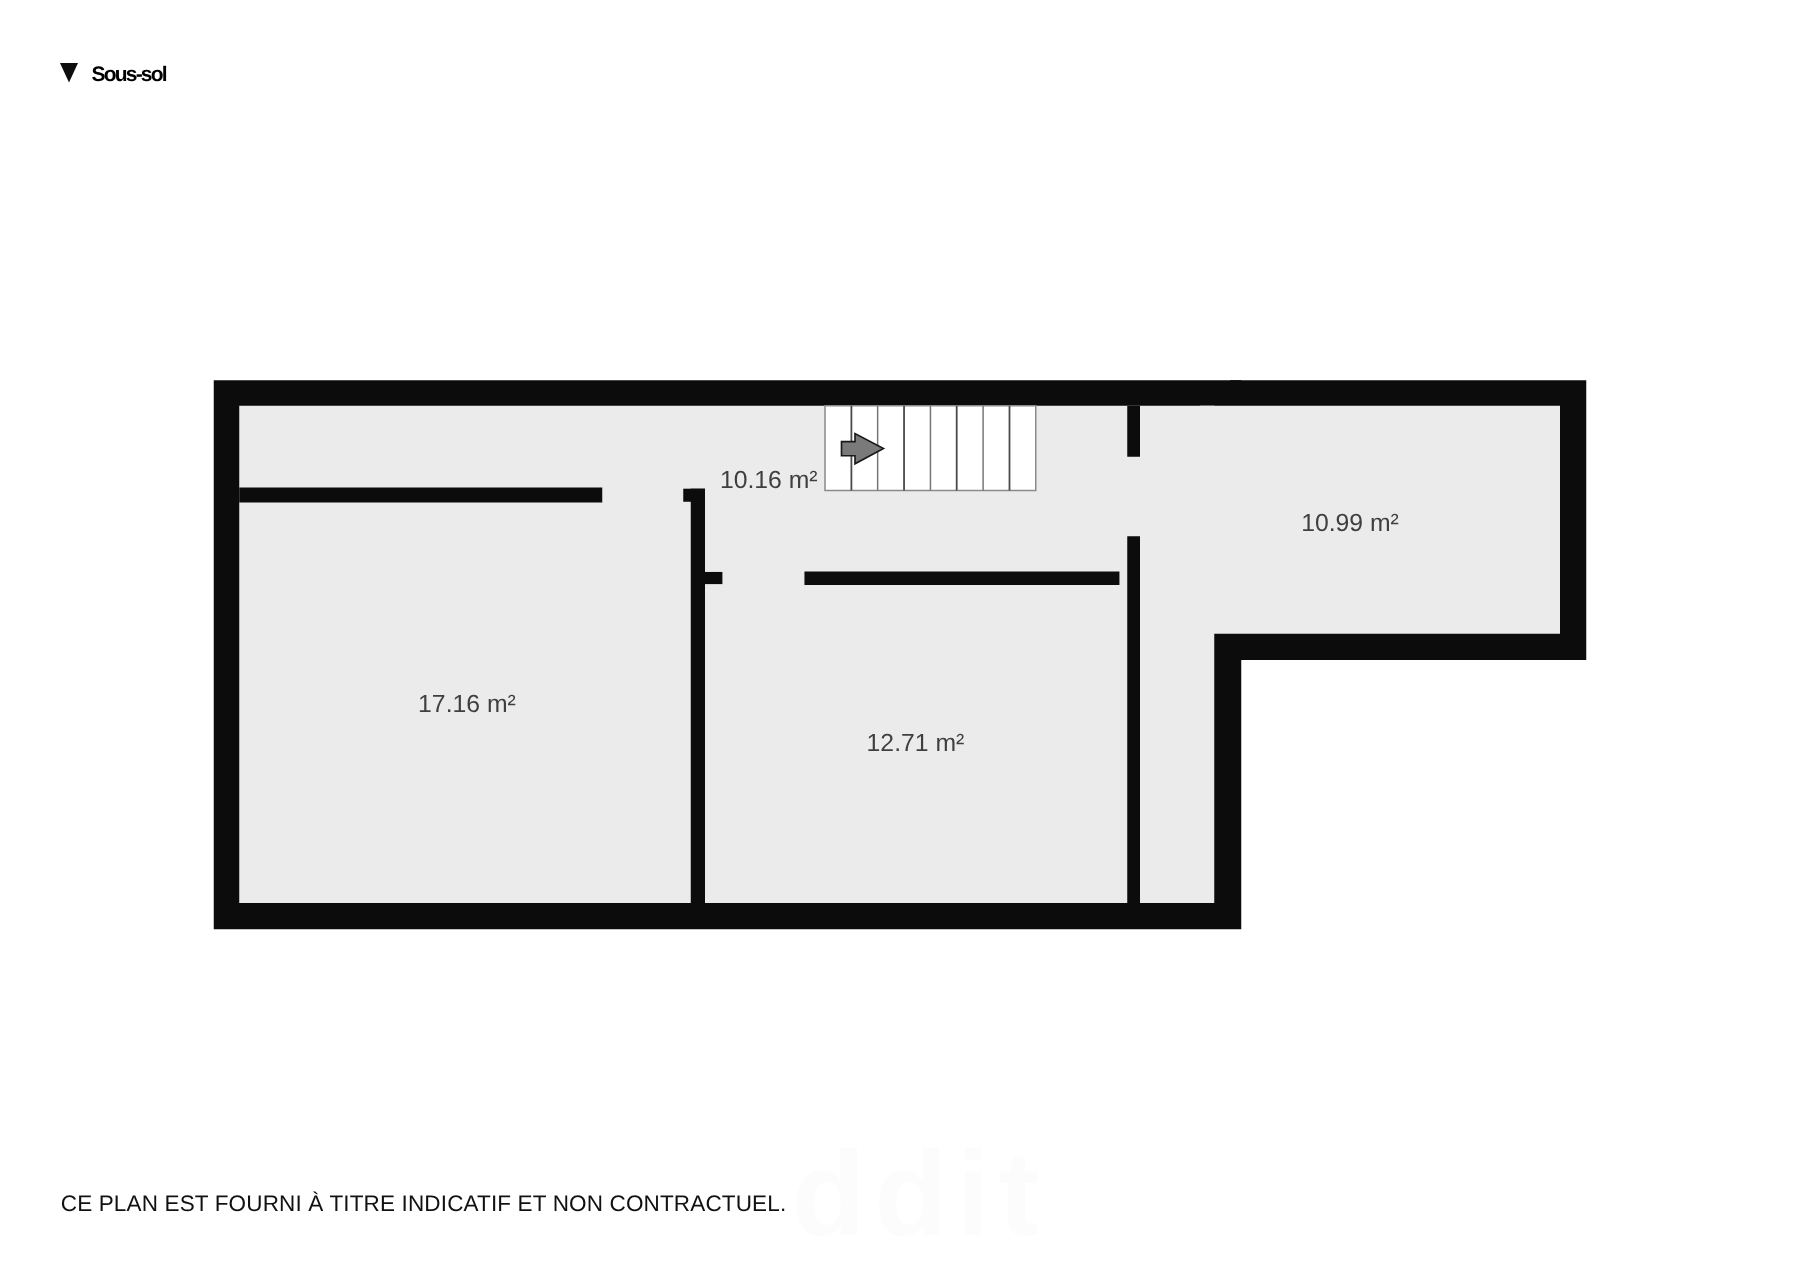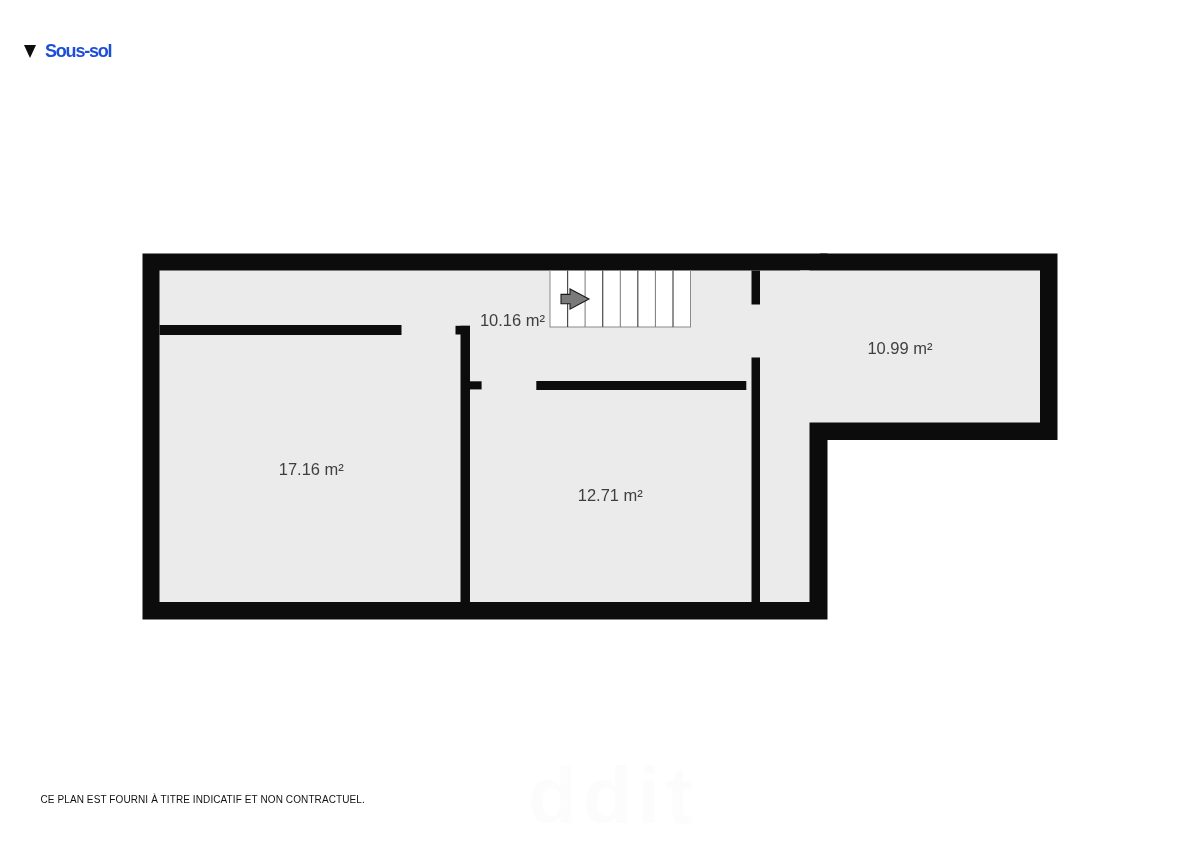--- a/index.html
+++ b/index.html
@@ -4,21 +4,21 @@
 <style>
   html,body{margin:0;padding:0;background:#ffffff;}
   #page{position:relative;width:1200px;height:848px;background:#ffffff;overflow:hidden;
         font-family:"Liberation Sans", sans-serif;}
   .t{position:absolute;}
 </style>
 </head>
 <body>
 <div id="page">
 
-  <div class="t" style="left:24px;top:40.5px;width:300px;height:22px;color:#1d4ed8;font-size:18px;font-weight:bold;letter-spacing:-1.2px;">
+  <div class="t" style="left:40px;top:40.5px;width:300px;height:22px;color:#000000;font-size:14px;font-weight:bold;letter-spacing:-1.2px;">
     <span style="display:inline-block;width:0;height:0;border-left:6.2px solid transparent;border-right:6.2px solid transparent;border-top:13.3px solid #0d0d0d;margin-right:9px;position:relative;top:1.5px;"></span>Sous-sol</div>
 
   <svg class="t" style="left:0;top:0;" width="1200" height="848" viewBox="0 0 1200 848">
 
     <rect x="142.5" y="253.5" width="685" height="366" fill="#0c0c0c"></rect>
 
     <rect x="820" y="253.5" width="237.5" height="186.5" fill="#0c0c0c"></rect>
 
     <rect x="159.5" y="270.5" width="650" height="331.5" fill="#ebebeb"></rect>
 
@@ -55,14 +55,14 @@
 
     <text x="311.3" y="474.5" font-size="16.5" fill="#3f3f3f" text-anchor="middle">17.16 m²</text>
 
     <text x="610.3" y="500.5" font-size="16.5" fill="#3f3f3f" text-anchor="middle">12.71 m²</text>
 
     <text x="900" y="354" font-size="16.5" fill="#3f3f3f" text-anchor="middle">10.99 m²</text>
   </svg>
 
   <div class="t" style="left:528px;top:750px;width:220px;height:95px;color:#fcfcfc;font-size:80px;font-weight:bold;letter-spacing:6px;">ddit</div>
 
-  <div class="t" style="left:40.5px;top:794px;color:#111;font-size:10px;letter-spacing:0.1px;">CE PLAN EST FOURNI À TITRE INDICATIF ET NON CONTRACTUEL.</div>
+  <div class="t" style="left:40.5px;top:794px;color:#111;font-size:15px;letter-spacing:0.1px;">CE PLAN EST FOURNI À TITRE INDICATIF ET NON CONTRACTUEL.</div>
 </div>
 
 </body></html>

